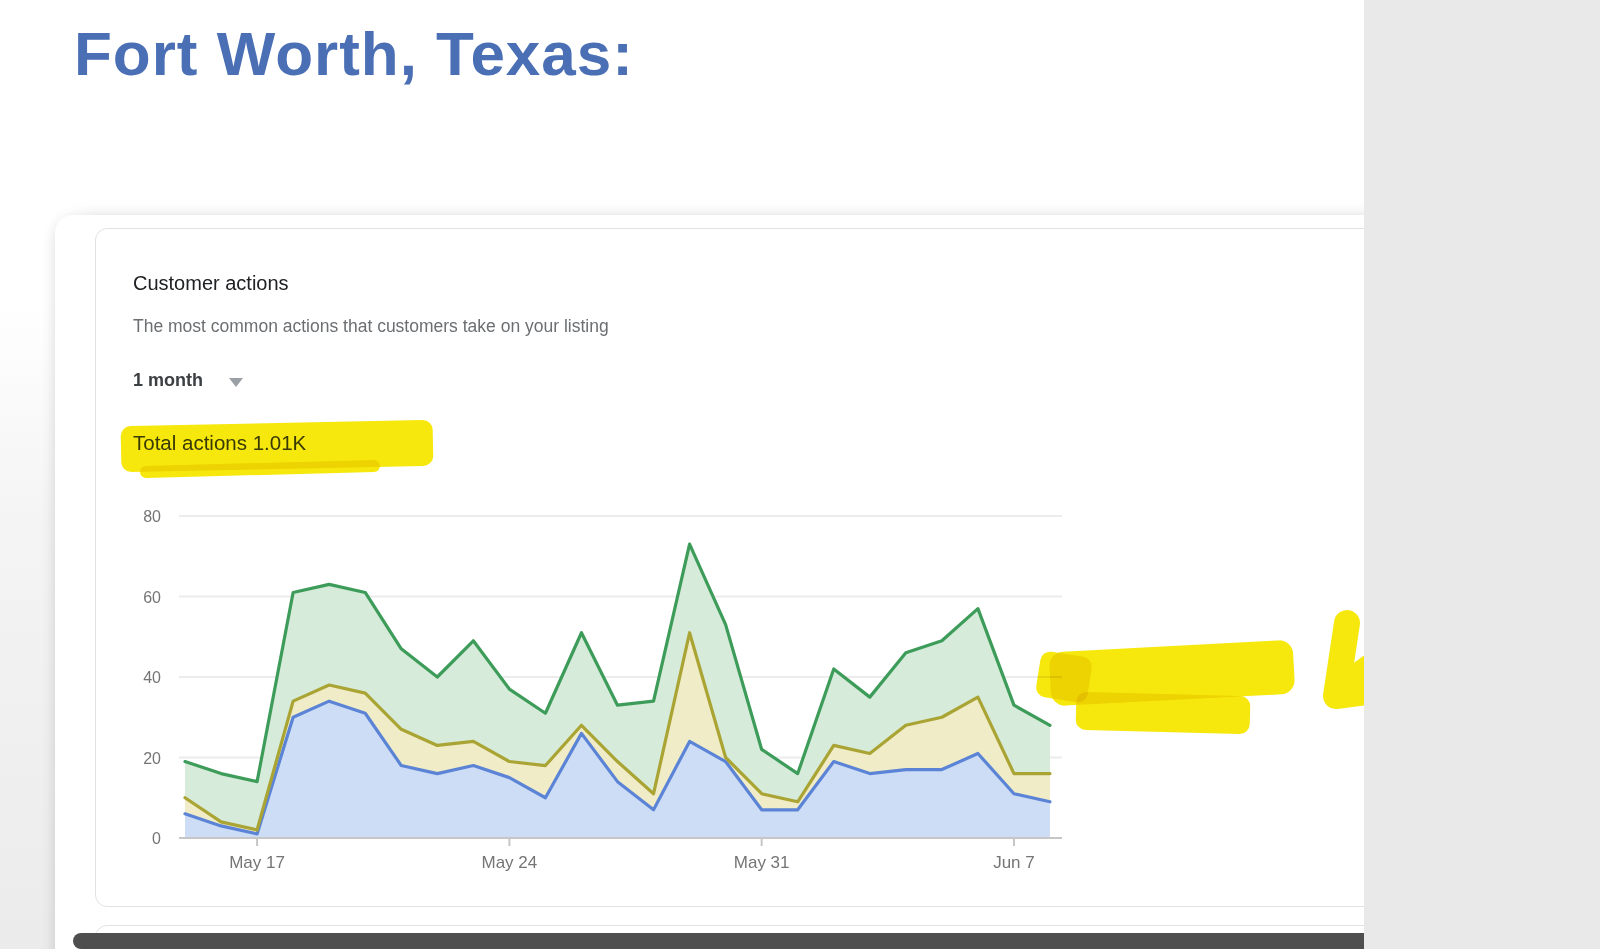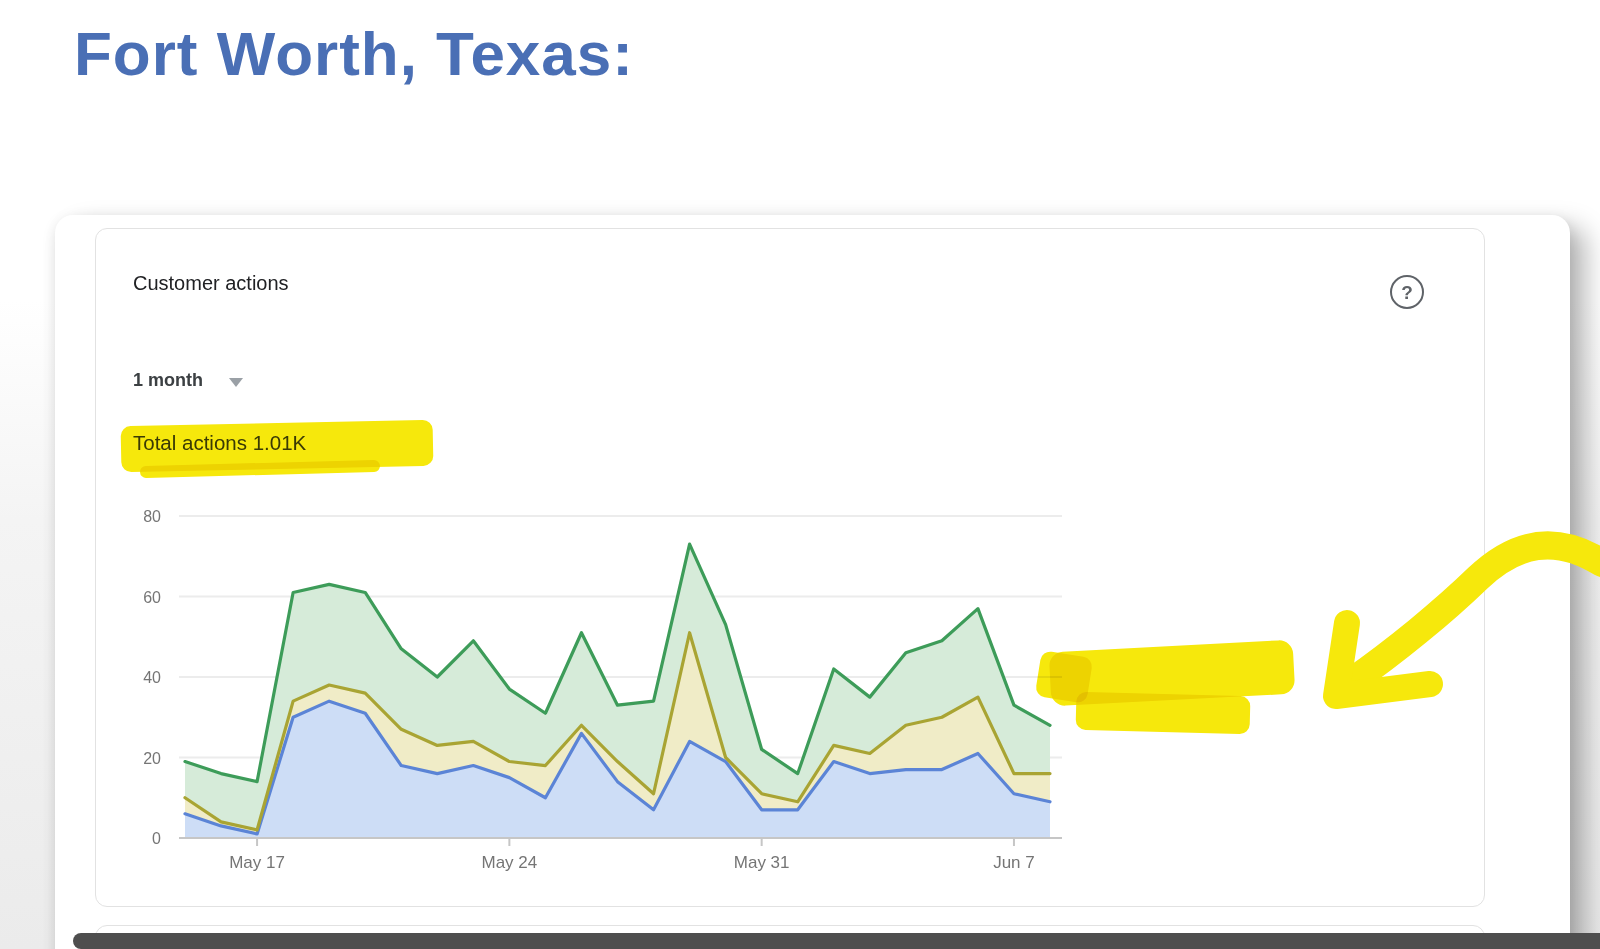--- a/index.html
+++ b/index.html
@@ -1,17 +1,17 @@
 <!DOCTYPE html>
 <html style="--yl: #f6e80c;"><head>
 <meta charset="utf-8">
 <style>
   html,body{margin:0;padding:0;background:#e9e9e9;}
   #stage{
-    position:relative;width:1600px;height:949px;overflow:hidden;
+    position:relative;width:1364px;height:949px;overflow:hidden;
     font-family:"Liberation Sans", sans-serif;
     background:linear-gradient(180deg,#ffffff 0px,#ffffff 300px,#f4f4f4 520px,#ebebeb 949px);
   }
   .abs{position:absolute;}
   
   #title{
     left:74px;top:18px;font-size:62px;font-weight:bold;letter-spacing:1px;
     color:#4a6fb5;
   }
   
@@ -77,20 +77,21 @@
 
 <div id="stage">
 
   <div id="title" class="abs" style="color: rgb(74, 111, 181);">Fort Worth, Texas:</div>
 
   <div id="outer-card" class="abs"></div>
 
   <div id="inner-card" class="abs"></div>
 
   <div id="card-heading" class="abs">Customer actions</div>
+  <div id="card-subtitle" class="abs">The most common actions that customers take on your listing</div>
 
   <div id="period-dropdown" class="abs">
     <span id="period-label">1 month</span>
     <span id="period-caret"></span>
   </div>
 
   <div id="total-label" class="abs">Total actions 1.01K</div>
 
   <div id="help-button" class="abs">
     <span id="help-glyph">?</span>

